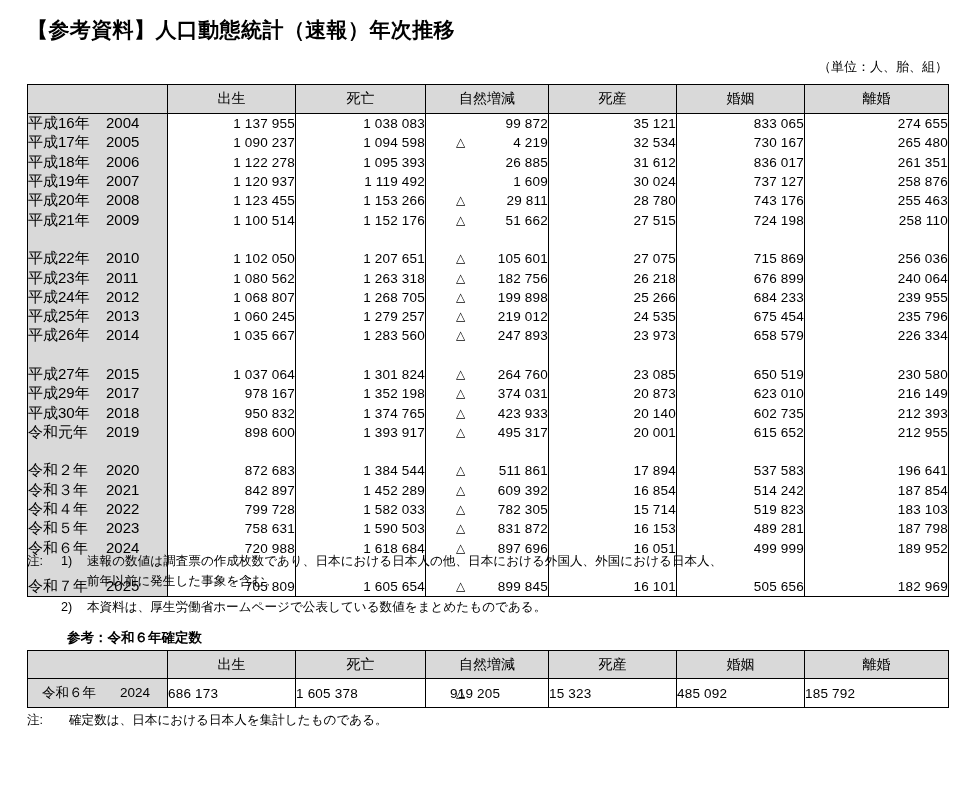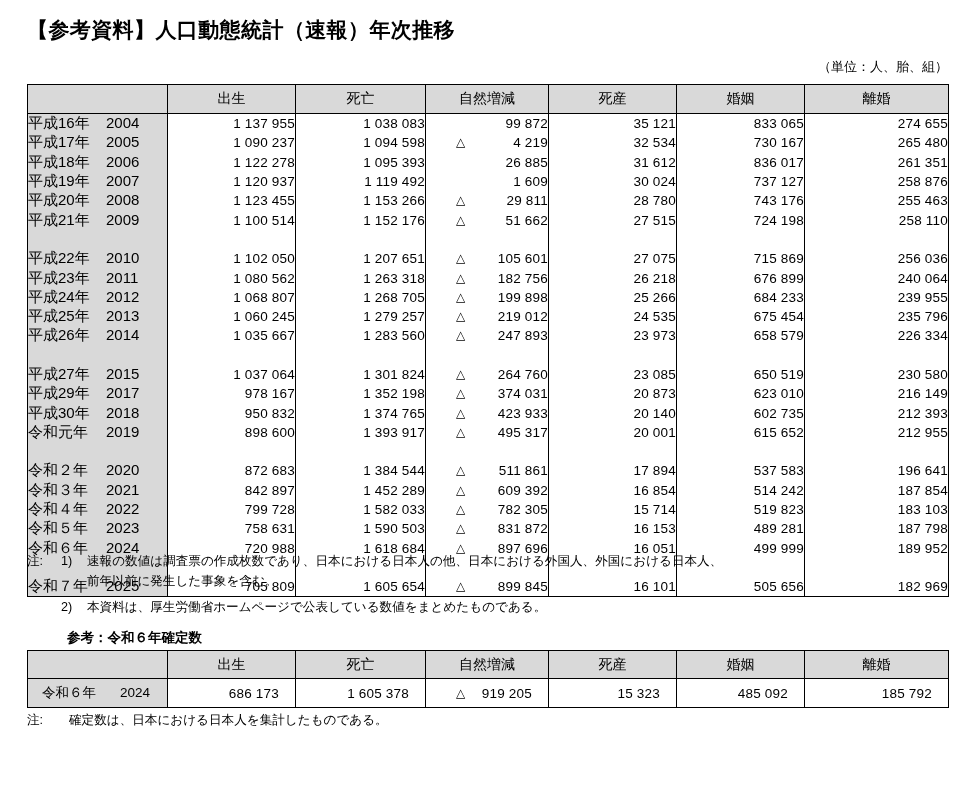--- a/index.html
+++ b/index.html
@@ -184,21 +184,21 @@
     font-size: 14px;
   }
   table.stat2 tbody td { height: 28px; vertical-align: middle; }
   table.stat2 td.yearcell2 {
     background: #d9d9d9;
     padding-left: 14px;
     white-space: nowrap;
   }
   table.stat2 td.yearcell2 .era { display: inline-block; min-width: 78px; }
   table.stat2 td.num {
-    text-align: right;
+    text-align: left;
     padding-right: 16px;
     white-space: nowrap;
   }
   table.stat2 td.num.natural { position: relative; padding-left: 24px; }
   table.stat2 td.num .tri { position: absolute; left: 30px; font-size: 12px; }
 
   .notes2 {
     position: absolute;
     left: 27px;
     top: 712px;

